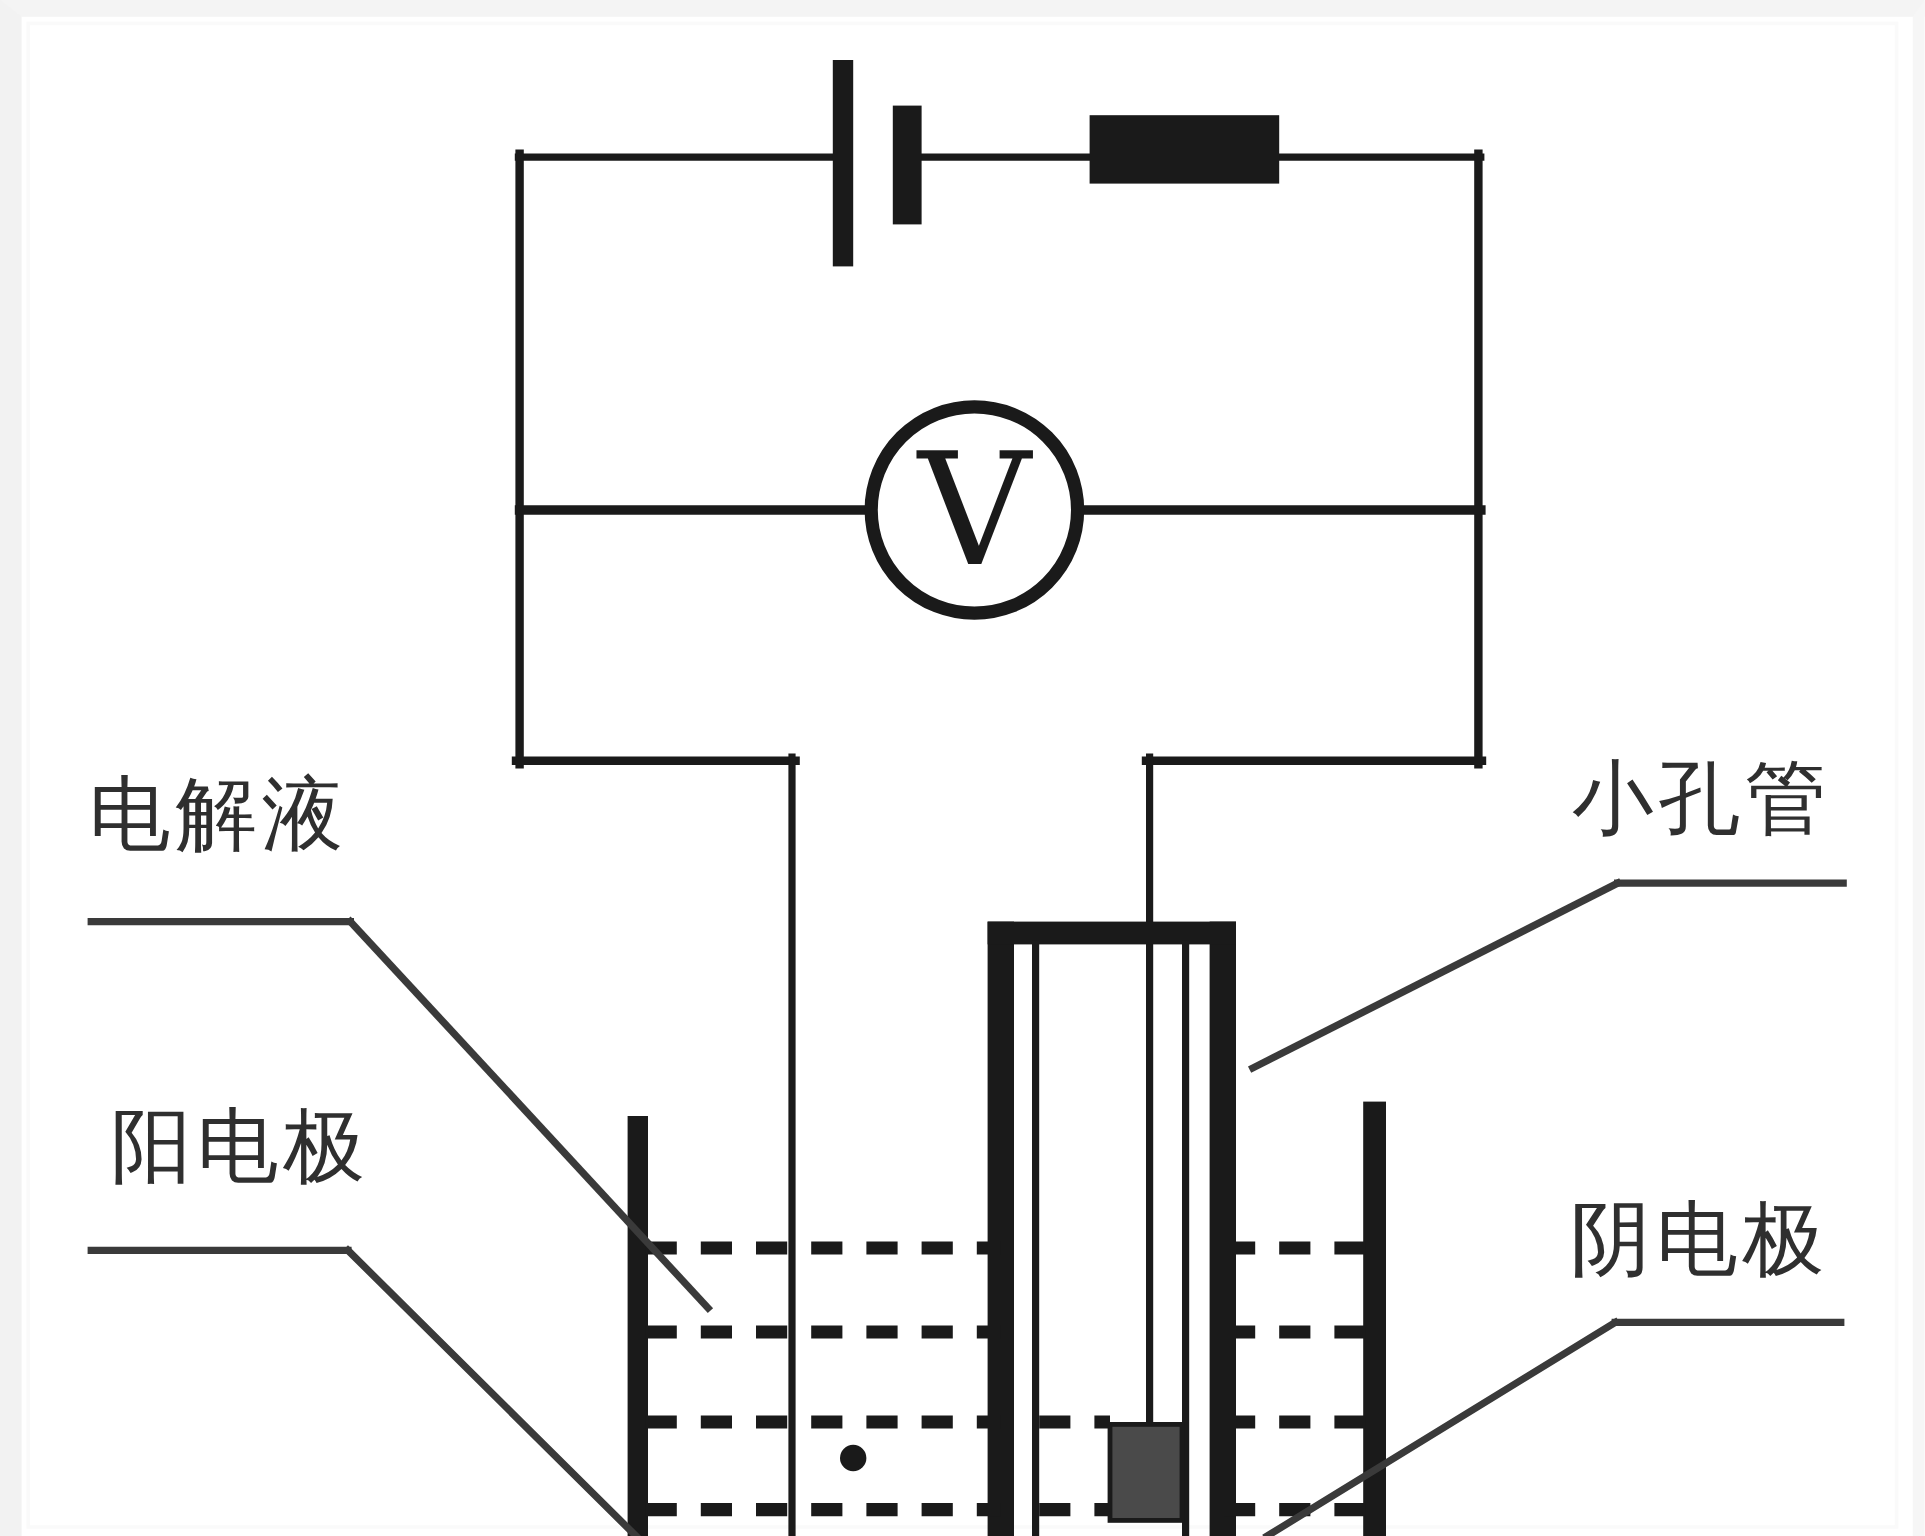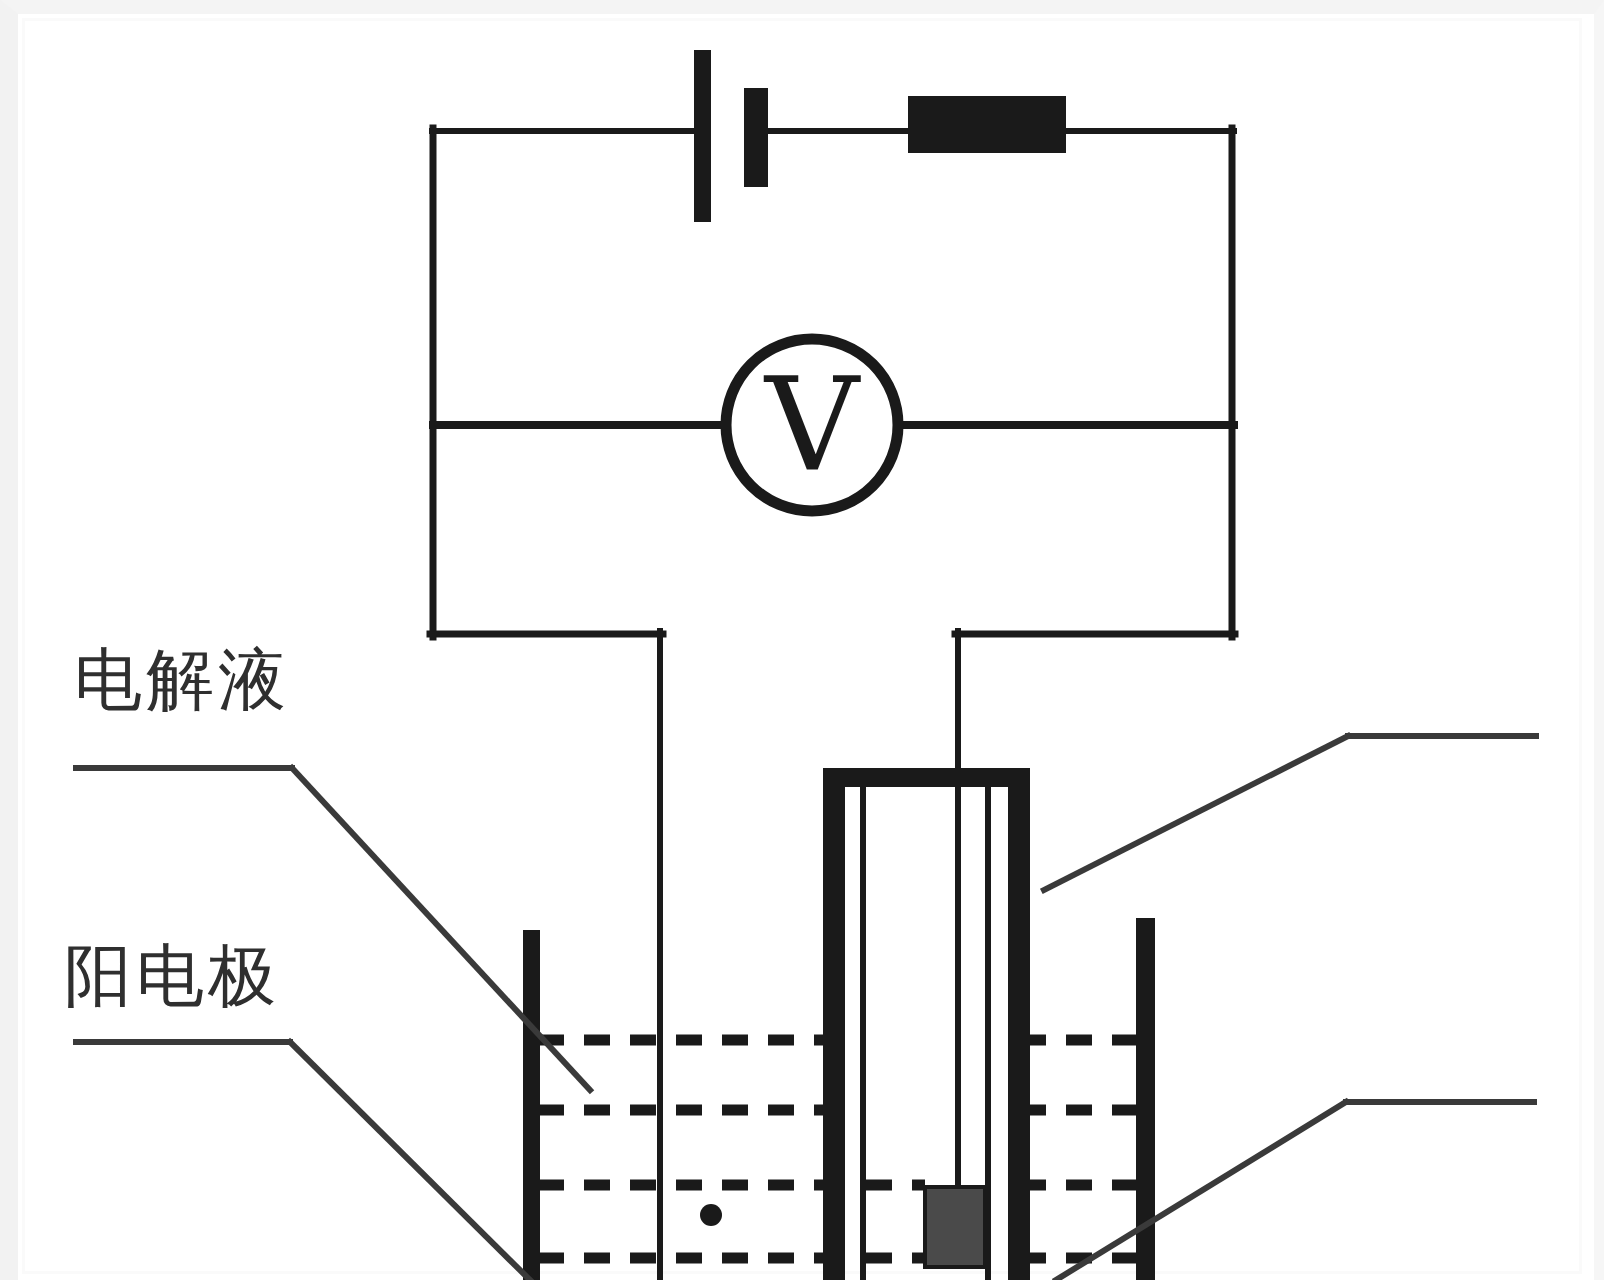--- a/index.html
+++ b/index.html
@@ -46,21 +46,21 @@
     position: absolute;
     color: #2f2f2f;
     font-size: 68px;
     line-height: 1;
     letter-spacing: 4px;
     white-space: nowrap;
     font-family: "DejaVu Sans", "Liberation Sans", sans-serif;
     font-weight: 400;
   }
   #label-electrolyte { left: 74px;  top: 646px; }
-  #label-anode       { left: 64px;  top: 922px; margin-top: 20px; }
+  #label-anode       { left: 92px;  top: 922px; }
   #label-tube        { left: 1310px; top: 632px; }
   #label-cathode     { left: 1308px; top: 1000px; }
 </style>
 </head>
 <body>
 
 <div id="canvas">
 
   <div id="frame-border"></div>
   <div id="frame-inner"></div>
@@ -154,15 +154,17 @@
       <line x1="1346" y1="1102" x2="1534" y2="1102"></line>
       <line x1="1346" y1="1102" x2="1056" y2="1280"></line>
     </g>
 
   </svg>
 
   <div class="lbl" id="label-electrolyte">电解液</div>
 
   <div class="lbl" id="label-anode">阳电极</div>
 
+  <div class="lbl" id="label-tube">小孔管</div>
 
+  <div class="lbl" id="label-cathode">阴电极</div>
 
 </div>
 
 </body></html>

